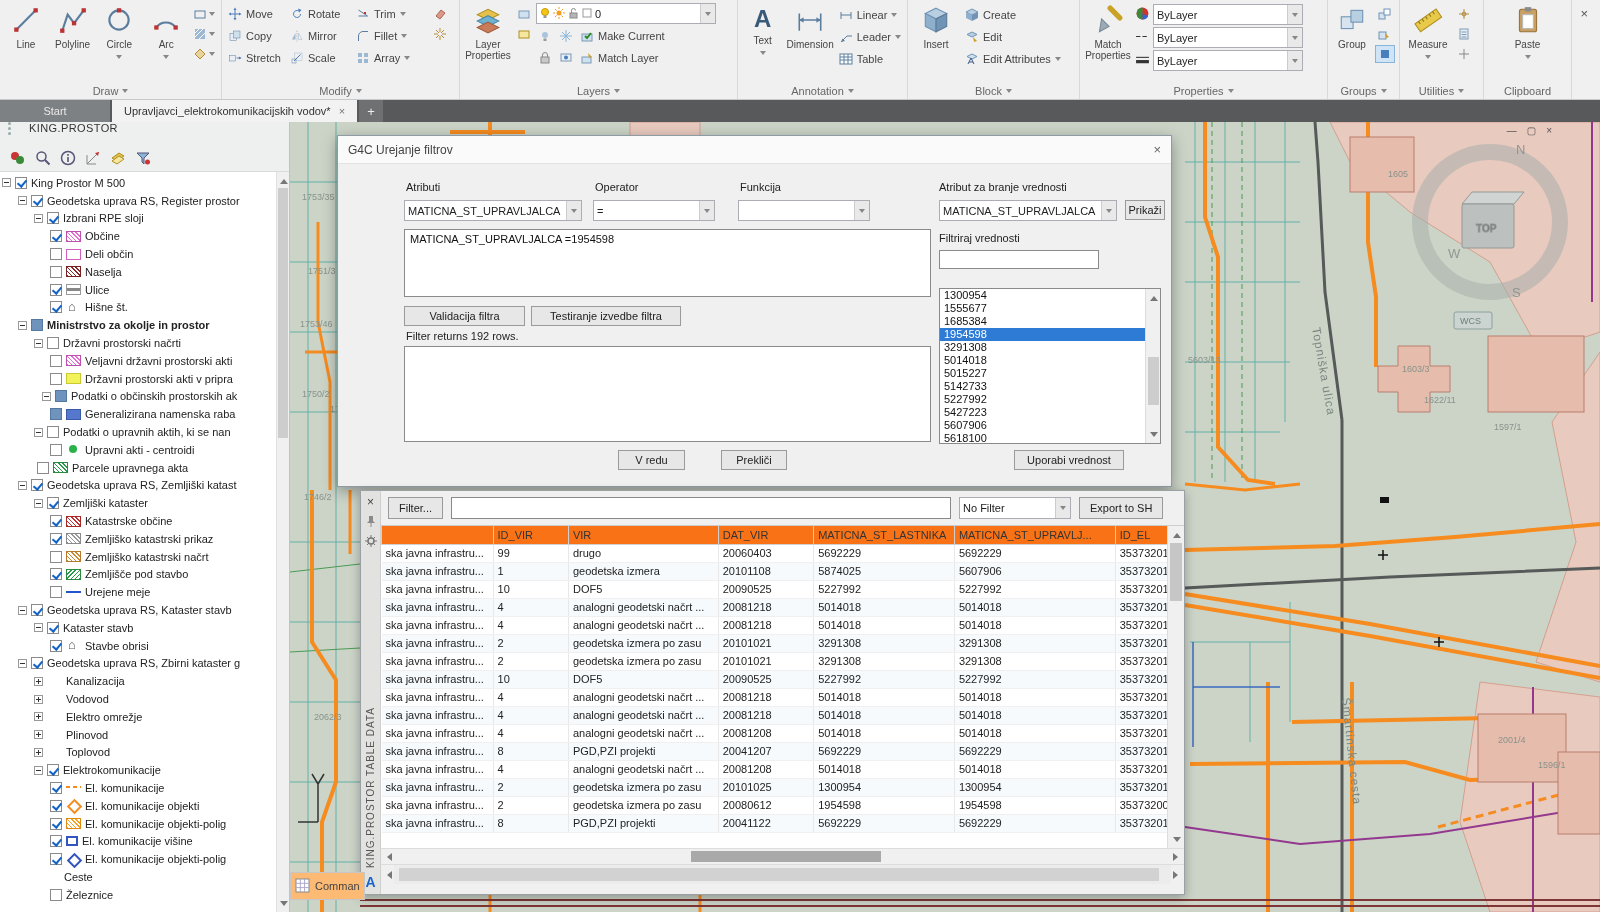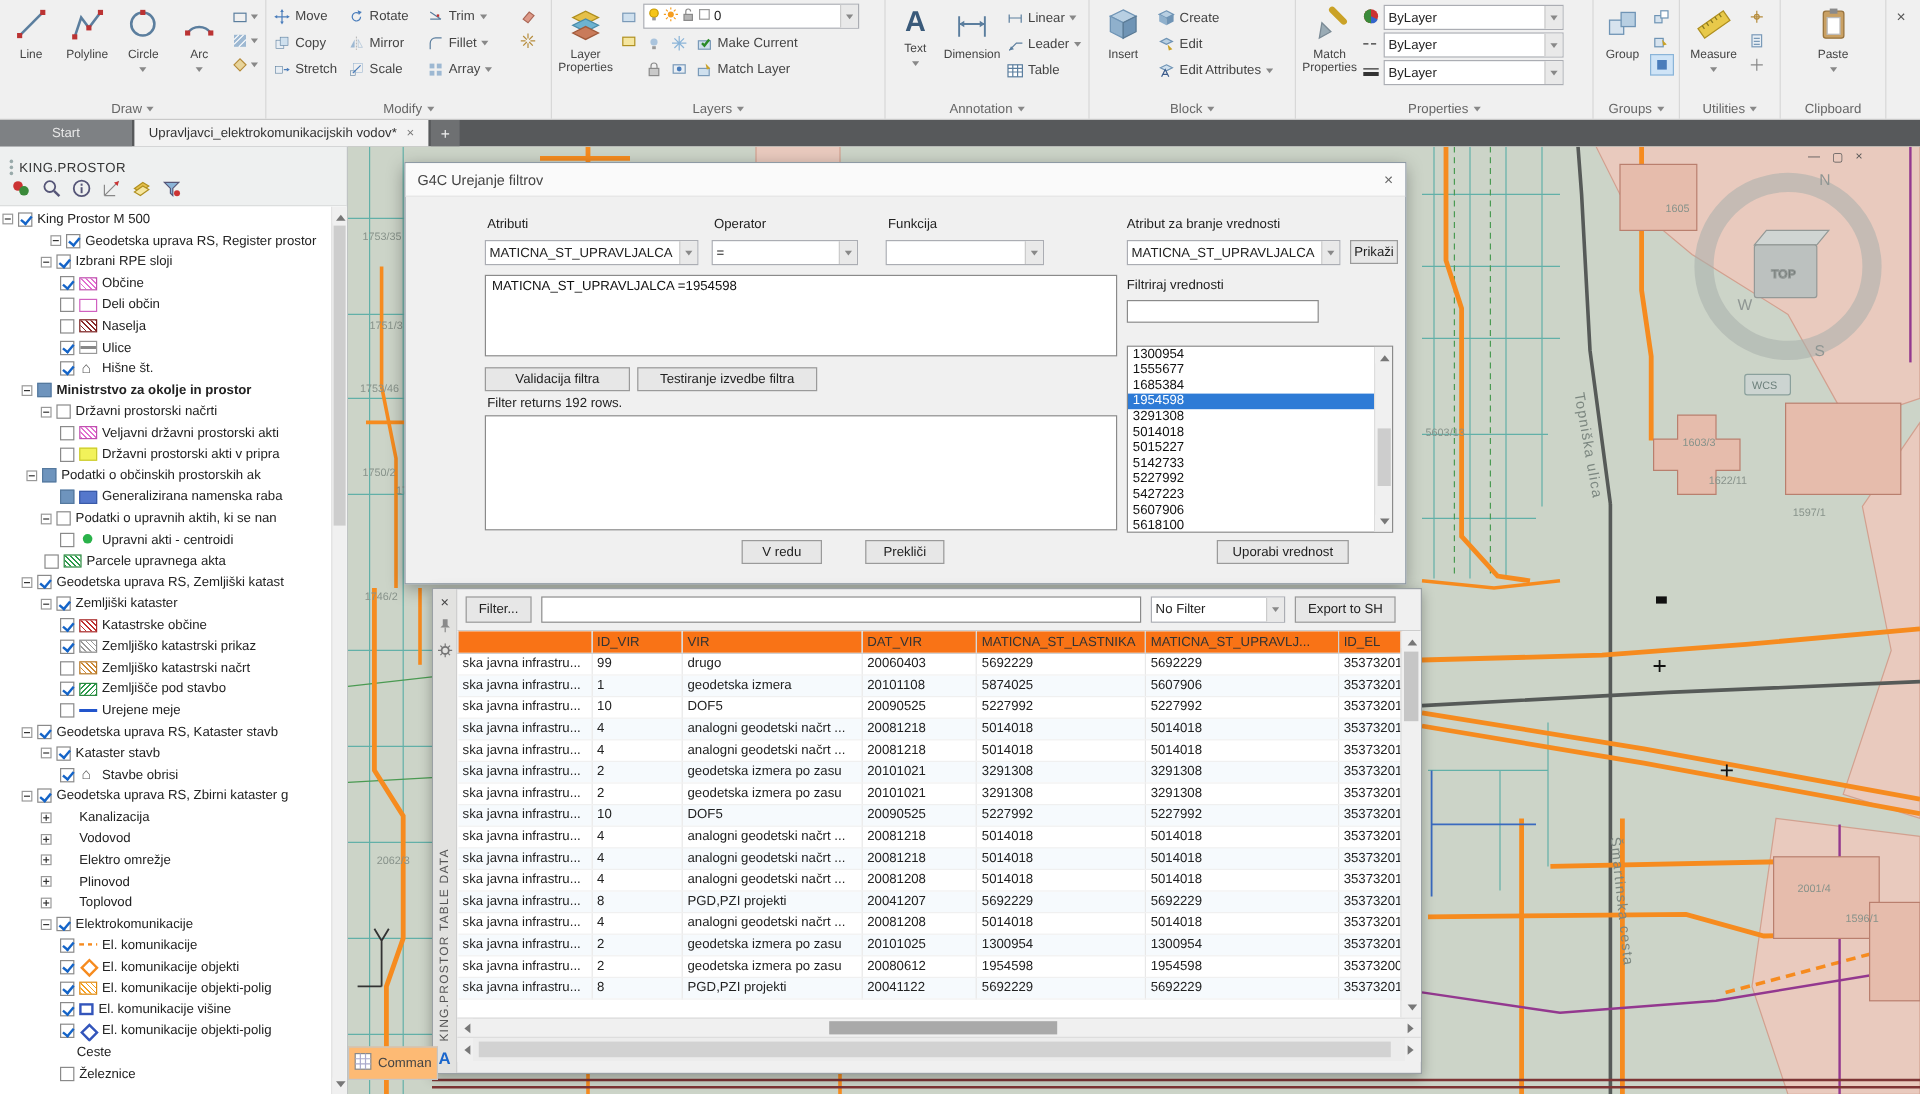--- a/index.html
+++ b/index.html
@@ -34,21 +34,21 @@
   .ftab.start { background:#7e8184; color:#e8e8e8; width:110px; justify-content:center; }
   .ftab.active { background:#f2f2f2; color:#333; margin-left:2px; }
   .tclose { color:#777; font-size:11px; }
   .ftab.plus { background:#6e7072; color:#eee; width:24px; justify-content:center; margin-left:2px; font-size:13px; }
 
   
   .content { flex:1; display:flex; overflow:hidden; }
 
   
   .sidebar { width:290px; flex:none; background:#eef0f0; border-right:1px solid #bfc3c3; display:flex; flex-direction:column; overflow:hidden; }
-  .sb-header { height:24px; display:flex; align-items:flex-end; gap:5px; padding:0 8px; color:#333; font-size:11px; letter-spacing:.4px; }
+  .sb-header { height:24px; display:flex; align-items:flex-start; gap:18px; padding:0 8px; color:#333; font-size:11px; letter-spacing:.4px; }
   .grip { display:inline-flex; flex-direction:column; gap:2px; }
   .grip i { width:3px; height:3px; background:#9aa; border-radius:50%; }
   .sb-tools { height:26px; display:flex; align-items:center; gap:9px; padding:0 10px; border-bottom:1px solid #d8dada; }
   .sb-tools svg { width:16px; height:16px; }
   .tree { flex:1; background:#fff; overflow:hidden; position:relative; font-size:11px; }
   .tree-inner { position:absolute; left:0; top:2px; right:14px; }
   .tree-row { height:17.8px; display:flex; align-items:center; gap:4px; white-space:nowrap; overflow:hidden; }
   .expander { width:9px; height:9px; border:1px solid #999; background:#fff; position:relative; flex:none; }
   .expander::before { content:""; position:absolute; left:1px; right:1px; top:3px; height:1px; background:#333; }
   .expander.plus::after { content:""; position:absolute; top:1px; bottom:1px; left:3px; width:1px; background:#333; }
@@ -708,21 +708,21 @@
               <circle cx="12.5" cy="12" r="2.5" fill="#cc3333"></circle>
             </svg></span>
       </div>
       <div class="tree">
         <div class="tree-inner">
             <div class="tree-row" style="padding-left: 2px;">
               <span class="expander"></span>
               <span class="cb checked"></span>
               <span class="tlabel">King Prostor M 500</span>
             </div>
-            <div class="tree-row" style="padding-left: 18px; margin-left: 24px;">
+            <div class="tree-row" style="padding-left: 18px;">
               <span class="expander"></span>
               <span class="cb checked"></span>
               <span class="tlabel">Geodetska uprava RS, Register prostor</span>
             </div>
             <div class="tree-row" style="padding-left: 34px;">
               <span class="expander"></span>
               <span class="cb checked"></span>
               <span class="tlabel">Izbrani RPE sloji</span>
             </div>
             <div class="tree-row" style="padding-left: 50px;">
@@ -763,21 +763,21 @@
             <div class="tree-row" style="padding-left: 50px;">
               <span class="cb unchecked"></span>
               <span class="licon hatch-pink"></span>
               <span class="tlabel">Veljavni državni prostorski akti</span>
             </div>
             <div class="tree-row" style="padding-left: 50px;">
               <span class="cb unchecked"></span>
               <span class="licon square-yellow"></span>
               <span class="tlabel">Državni prostorski akti v pripra</span>
             </div>
-            <div class="tree-row" style="padding-left: 22px;">
+            <div class="tree-row" style="padding-left: 42px;">
               <span class="expander"></span>
               <span class="cb partial"></span>
               <span class="tlabel">Podatki o občinskih prostorskih ak</span>
             </div>
             <div class="tree-row" style="padding-left: 50px;">
               <span class="cb partial"></span>
               <span class="licon square-blue"></span>
               <span class="tlabel">Generalizirana namenska raba</span>
             </div>
             <div class="tree-row" style="padding-left: 34px;">

